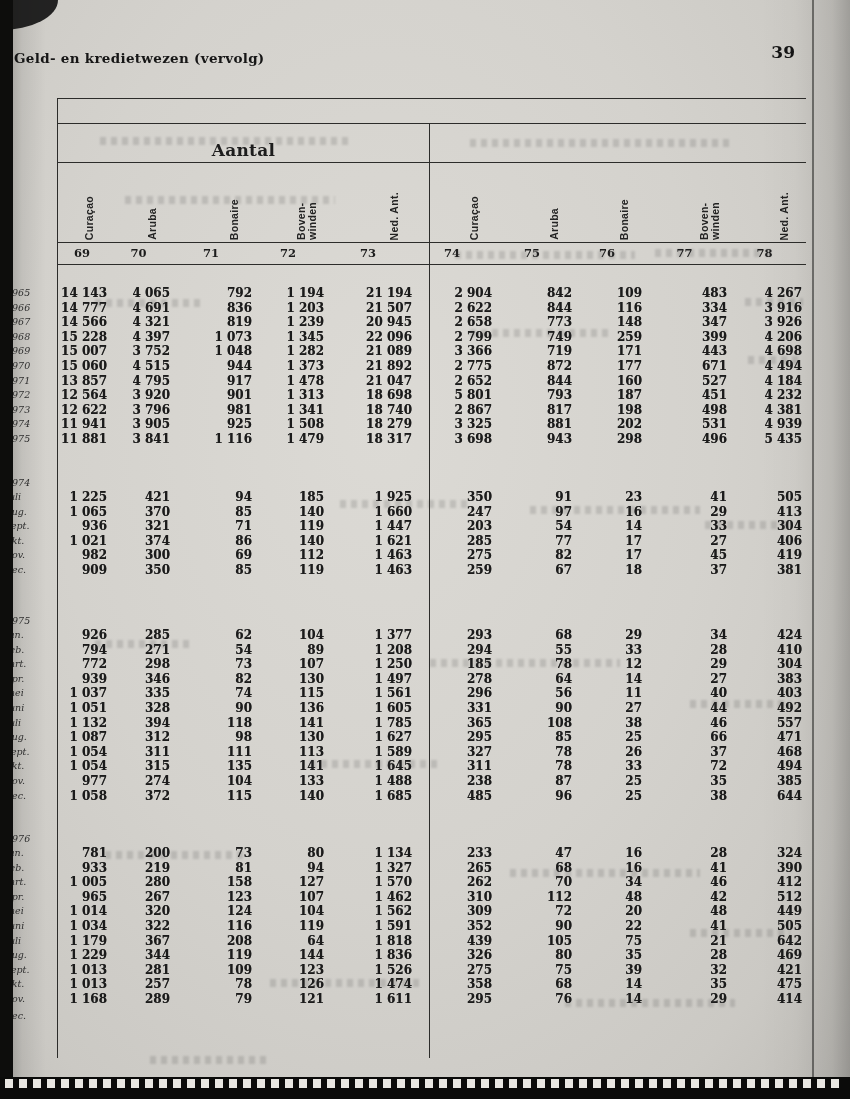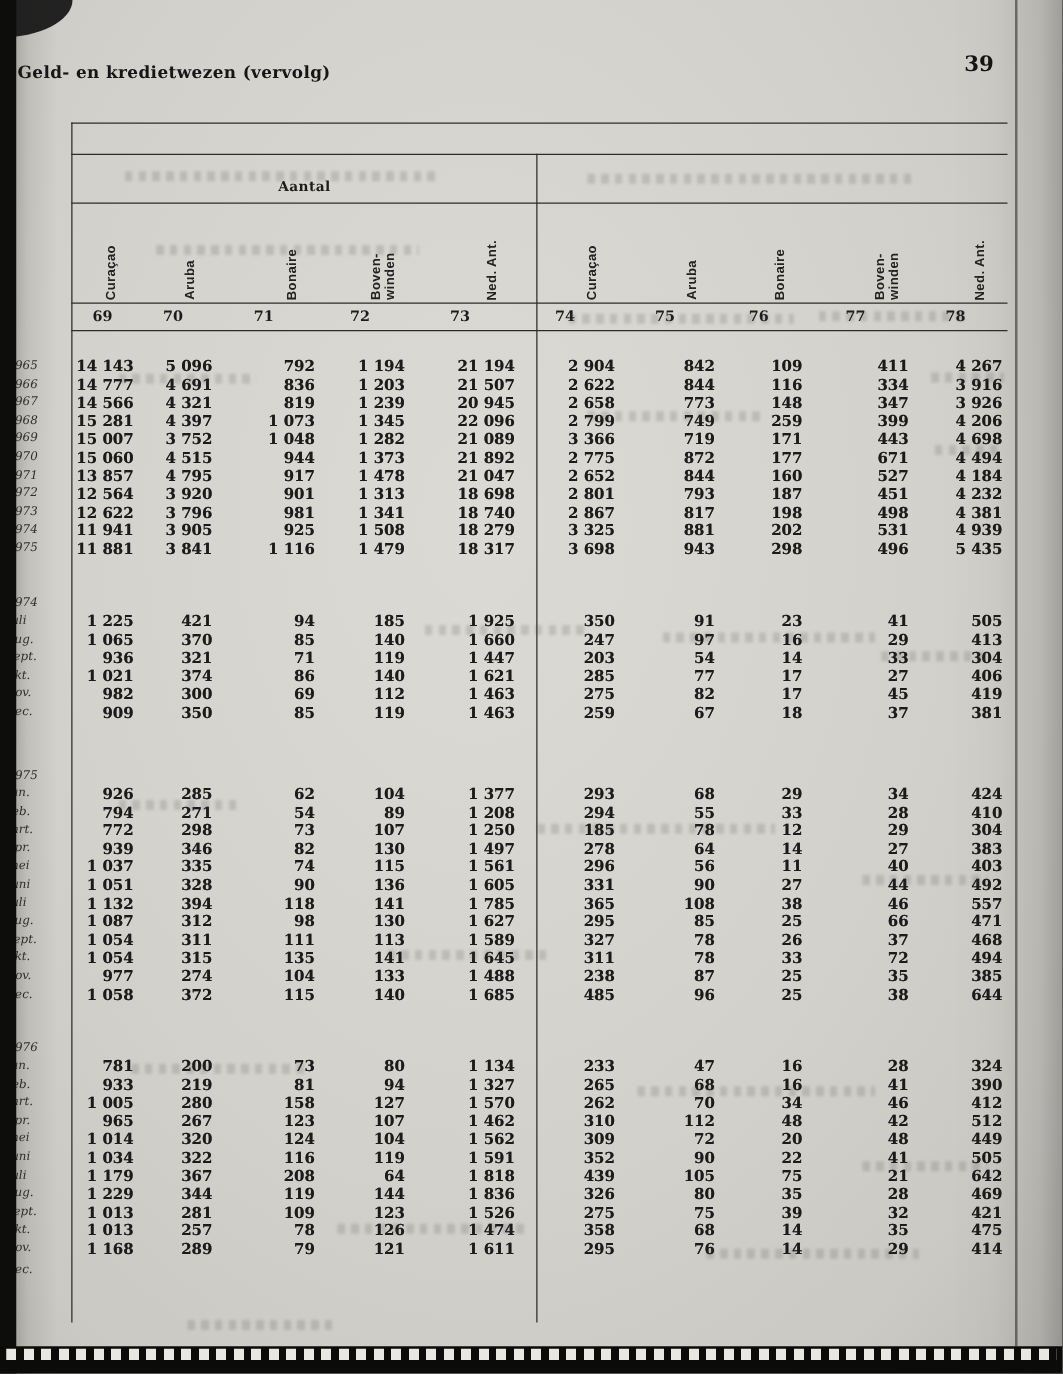--- a/index.html
+++ b/index.html
@@ -22,21 +22,21 @@
   .right-edge{position:absolute;top:0;bottom:22px;left:812px;width:2px;background:rgba(35,35,33,0.55);}
   .page-title{position:absolute;left:14px;top:50px;font-size:13.5px;font-weight:700;letter-spacing:0.3px;color:#161616;}
   .title-mark{position:absolute;left:6px;top:55px;width:6px;height:7px;background:rgba(40,40,40,0.55);border-radius:2px;filter:blur(0.6px);}
   .page-number{position:absolute;right:55px;top:42px;font-size:17px;font-weight:700;color:#141414;}
 
   .twrap{position:absolute;left:55px;top:78px;width:757px;height:990px;}
   .rule{position:absolute;height:1.4px;background:#2c2c2a;}
   .vrule{position:absolute;width:1.4px;background:#2c2c2a;}
   .t-title{position:absolute;top:0;left:0;width:751px;text-align:center;font-size:13px;font-weight:700;letter-spacing:0.3px;}
   .t-sub{position:absolute;top:24px;left:0;width:751px;text-align:center;font-size:13px;font-weight:700;letter-spacing:0.3px;}
-  .g-label{position:absolute;top:62px;height:20px;line-height:20px;text-align:center;font-size:11px;font-weight:700;letter-spacing:0.3px;}
+  .g-label{position:absolute;top:62px;height:20px;line-height:20px;text-align:center;font-size:17px;font-weight:700;letter-spacing:0.3px;}
   .g1{left:2px;width:373px;}
   .g2{left:375px;width:376px;}
   .vhead{position:absolute;top:88px;height:74px;width:31px;display:flex;align-items:flex-end;justify-content:center;}
   .vhead span{
     writing-mode:vertical-rl;transform:rotate(180deg);white-space:pre-line;
     font-family:"Liberation Sans",sans-serif;font-size:10.5px;font-weight:700;line-height:11px;
     color:#232323;letter-spacing:0.3px;
   }
   .colnums{position:absolute;top:167px;left:2px;width:745px;display:grid;
     grid-template-columns:50px 63px 82px 72px 88px 80px 80px 70px 85px 75px;}
@@ -119,28 +119,28 @@
     <div class="rule" style="top:186px;left:2px;width:749px;"></div>
 
     <div class="vrule" style="left:2px;top:20px;height:960px;"></div>
     <div class="vrule" style="left:374px;top:45px;height:935px;"></div>
 
     <div id="rows-root">
         <div class="sect" style="top: 208px;">
           <div class="trow">
             <span class="rlabel">1965</span>
             <span class="cell">14 143</span>
-            <span class="cell">5 096</span>
+            <span class="cell">4 065</span>
             <span class="cell">792</span>
             <span class="cell">1 194</span>
             <span class="cell">21 194</span>
             <span class="cell">2 904</span>
             <span class="cell">842</span>
             <span class="cell">109</span>
-            <span class="cell">411</span>
+            <span class="cell">483</span>
             <span class="cell">4 267</span>
           </div>
           <div class="trow">
             <span class="rlabel">1966</span>
             <span class="cell">14 777</span>
             <span class="cell">4 691</span>
             <span class="cell">836</span>
             <span class="cell">1 203</span>
             <span class="cell">21 507</span>
             <span class="cell">2 622</span>
@@ -157,21 +157,21 @@
             <span class="cell">1 239</span>
             <span class="cell">20 945</span>
             <span class="cell">2 658</span>
             <span class="cell">773</span>
             <span class="cell">148</span>
             <span class="cell">347</span>
             <span class="cell">3 926</span>
           </div>
           <div class="trow">
             <span class="rlabel">1968</span>
-            <span class="cell">15 281</span>
+            <span class="cell">15 228</span>
             <span class="cell">4 397</span>
             <span class="cell">1 073</span>
             <span class="cell">1 345</span>
             <span class="cell">22 096</span>
             <span class="cell">2 799</span>
             <span class="cell">749</span>
             <span class="cell">259</span>
             <span class="cell">399</span>
             <span class="cell">4 206</span>
           </div>
@@ -214,21 +214,21 @@
             <span class="cell">527</span>
             <span class="cell">4 184</span>
           </div>
           <div class="trow">
             <span class="rlabel">1972</span>
             <span class="cell">12 564</span>
             <span class="cell">3 920</span>
             <span class="cell">901</span>
             <span class="cell">1 313</span>
             <span class="cell">18 698</span>
-            <span class="cell">2 801</span>
+            <span class="cell">5 801</span>
             <span class="cell">793</span>
             <span class="cell">187</span>
             <span class="cell">451</span>
             <span class="cell">4 232</span>
           </div>
           <div class="trow">
             <span class="rlabel">1973</span>
             <span class="cell">12 622</span>
             <span class="cell">3 796</span>
             <span class="cell">981</span>

